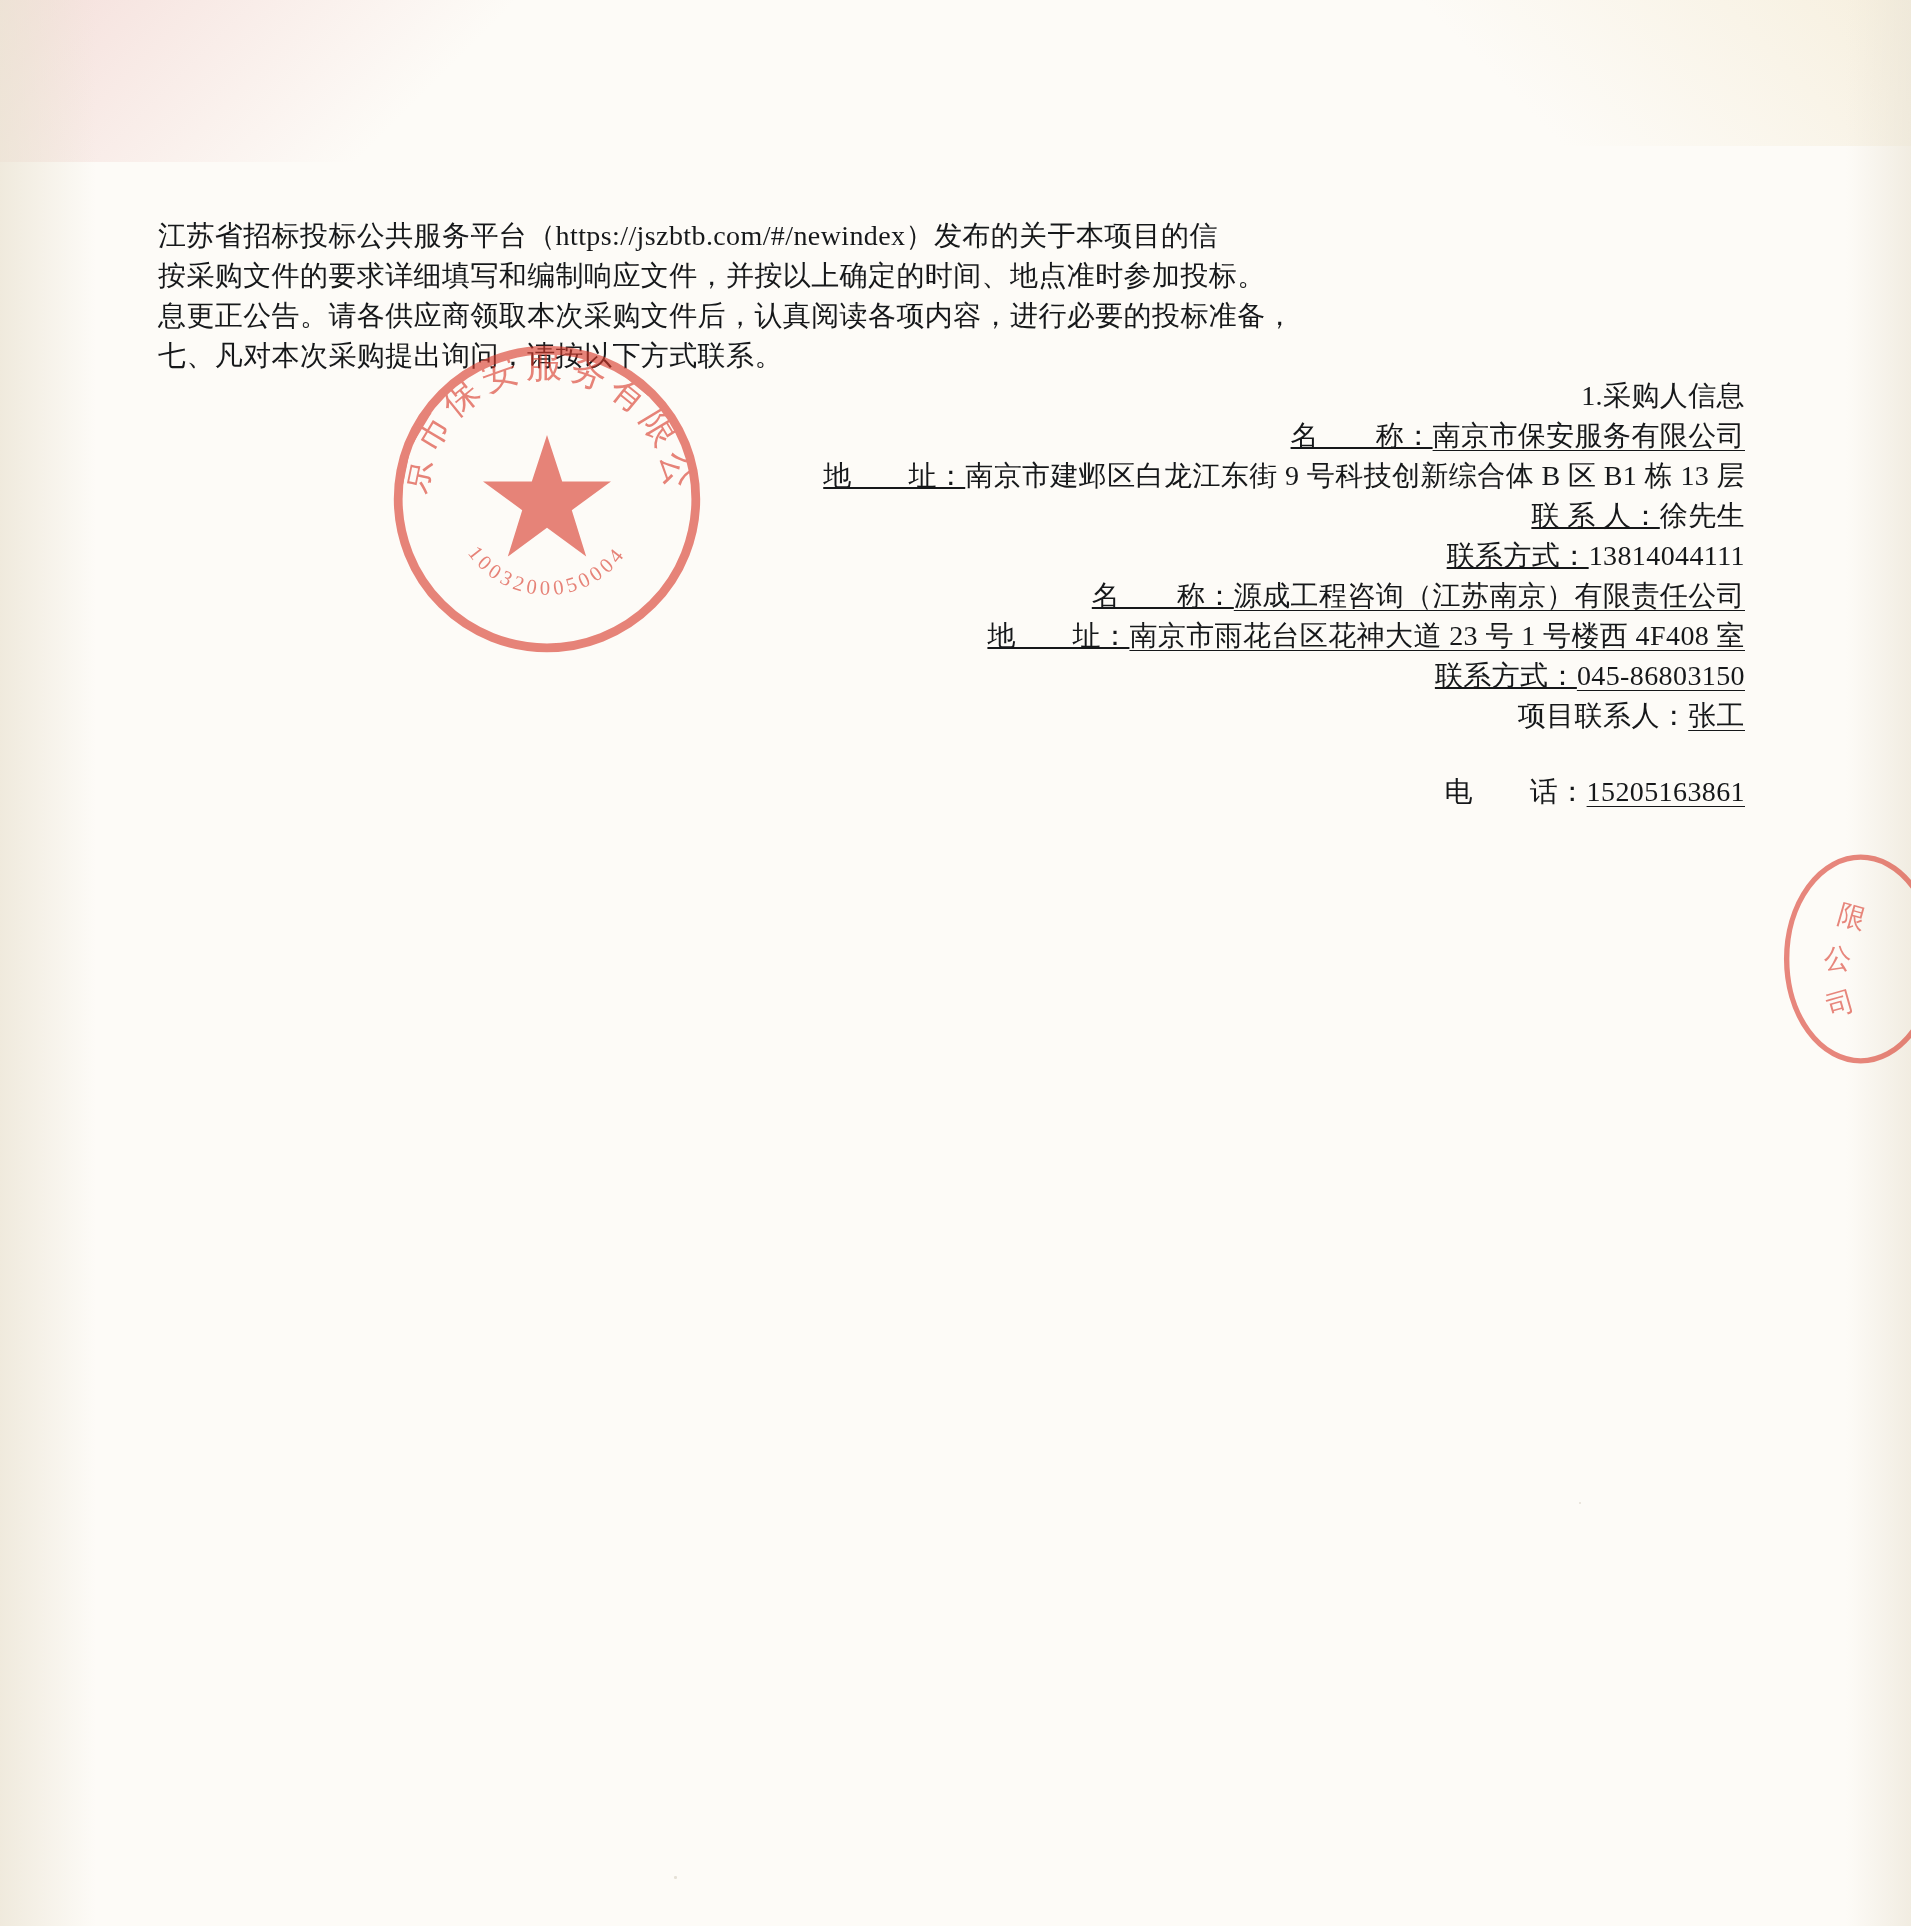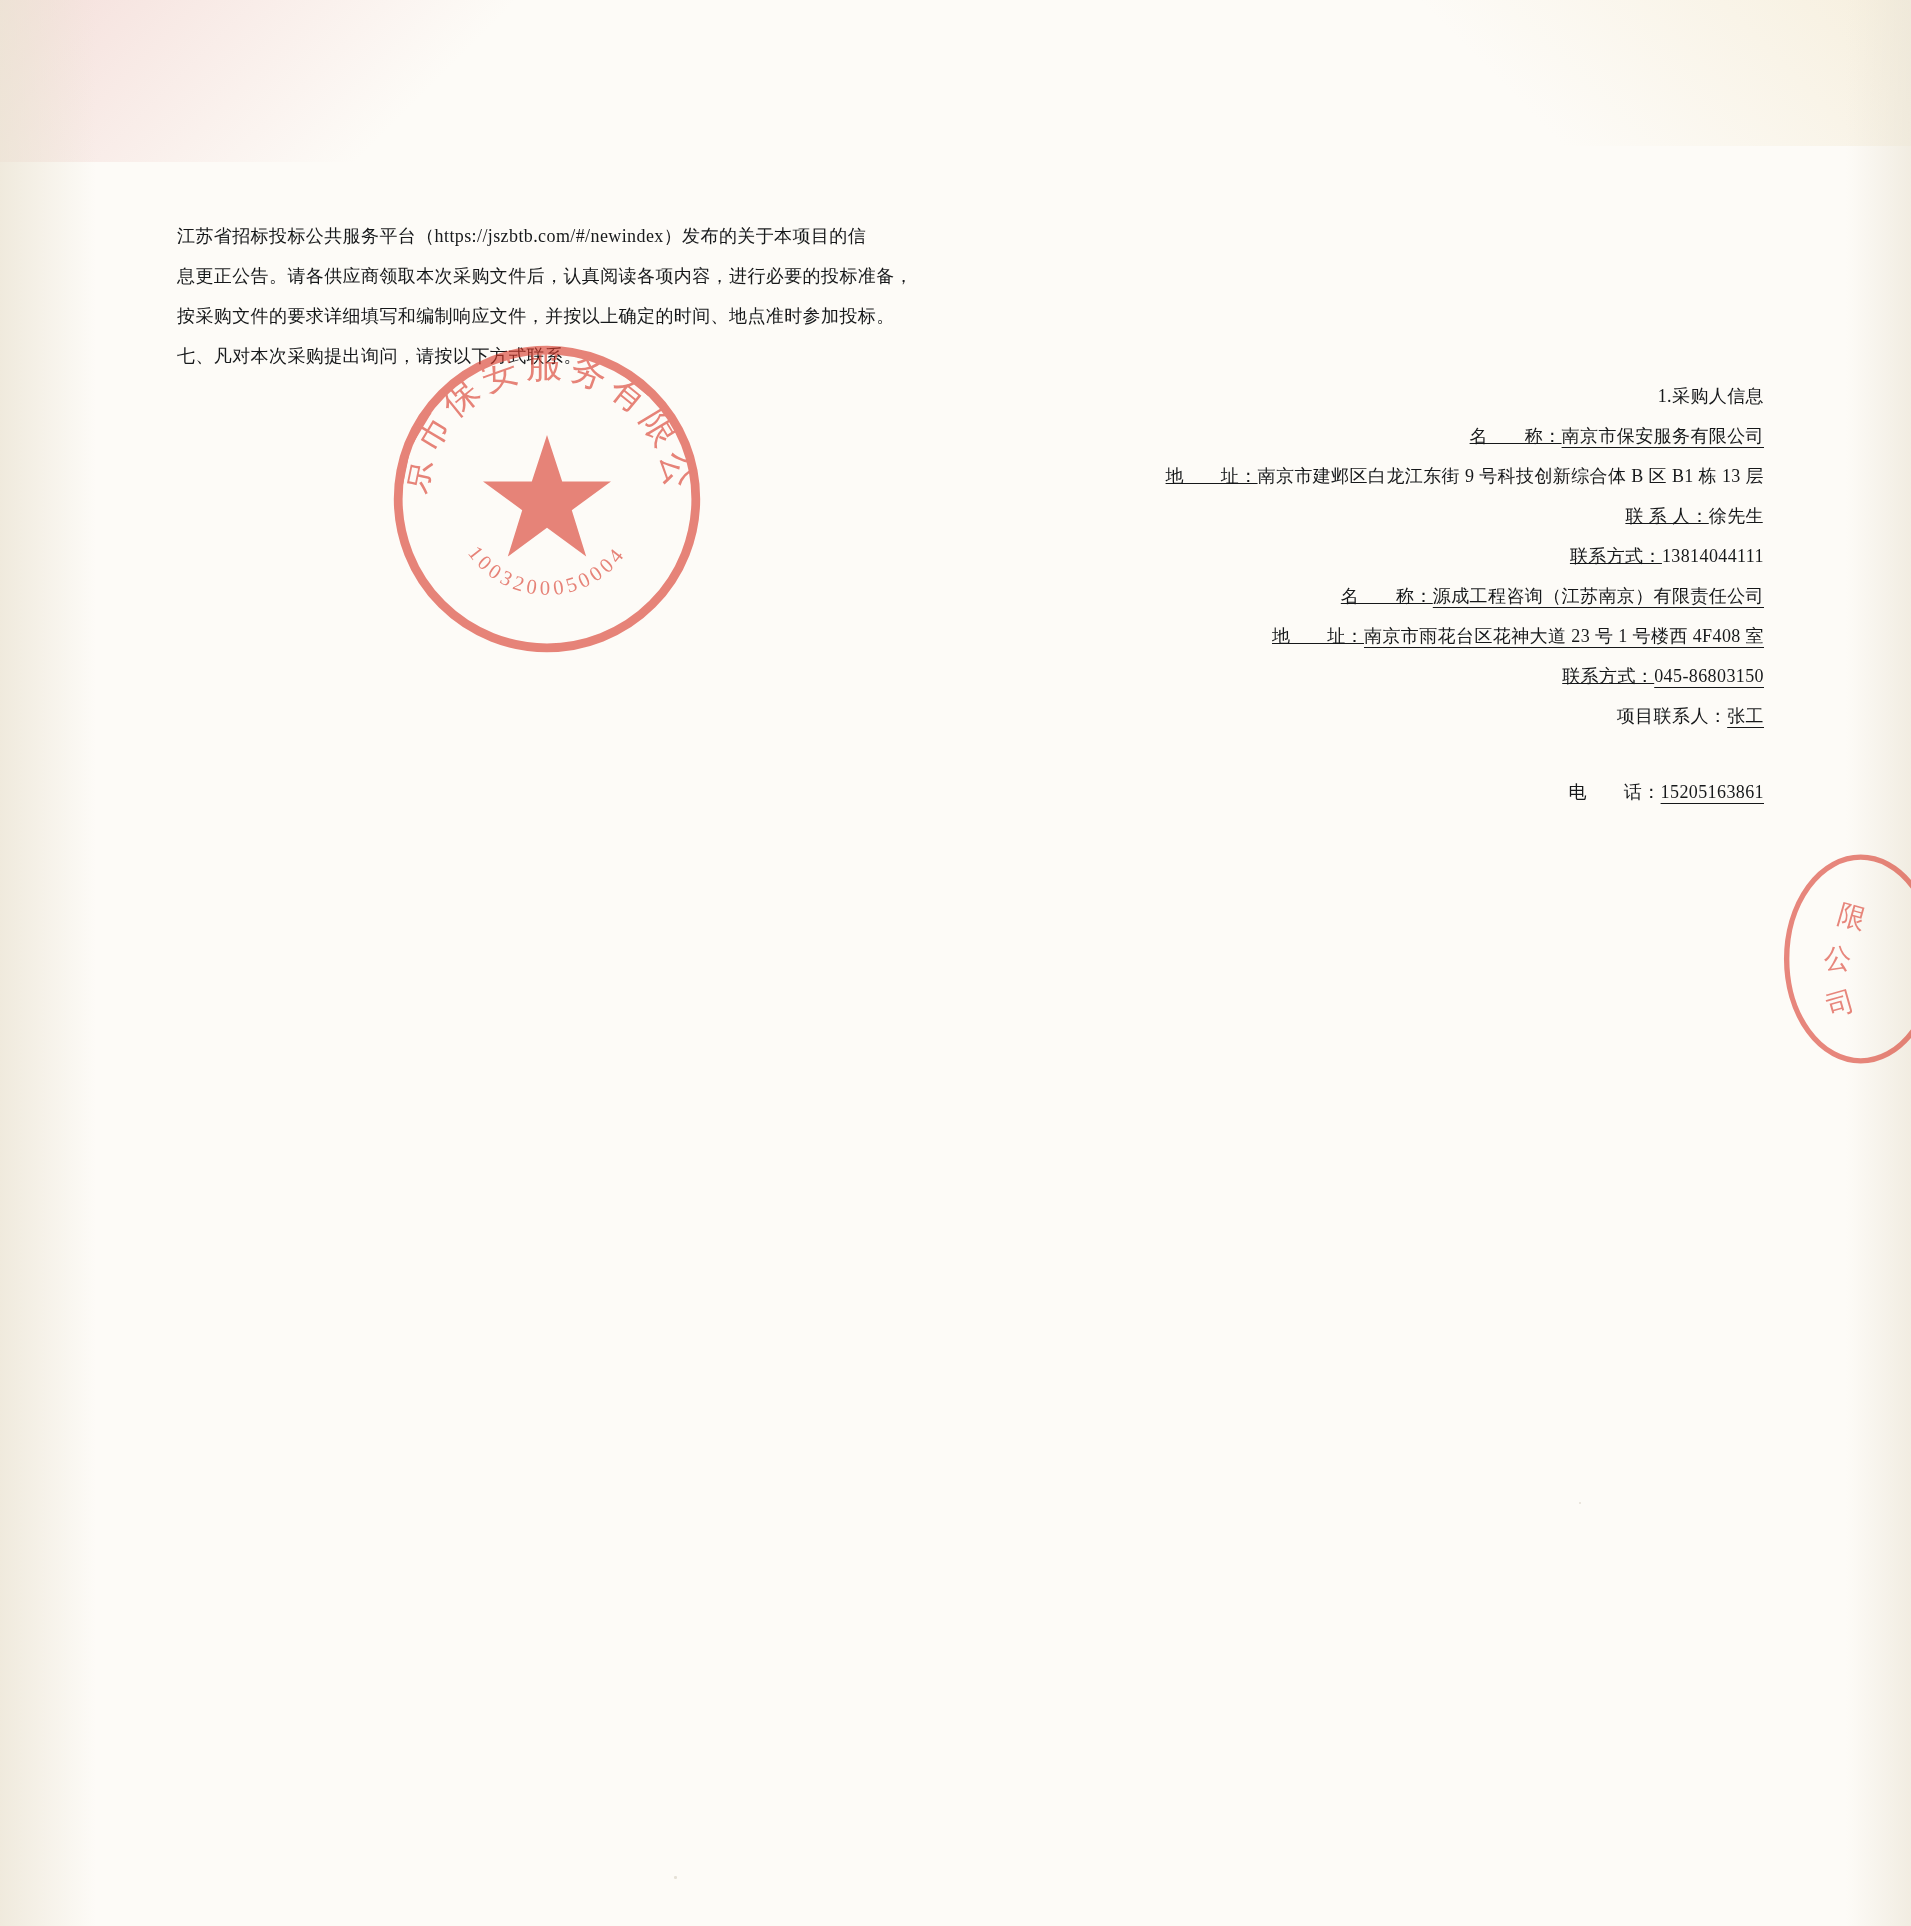--- a/index.html
+++ b/index.html
@@ -39,25 +39,25 @@
   .paper-edge-right {
     position: absolute;
     right: 0; top: 0; bottom: 0; width: 65px;
     background: linear-gradient(270deg, rgba(236,230,216,0.7), rgba(253,251,247,0) 100%);
     pointer-events: none;
   }
 
   
   .body-text {
     position: absolute;
-    left: 177px;
+    left: 158px;
     top: 216px;
     width: 1587px;
     color: #16181a;
-    font-size: 18px;
+    font-size: 28px;
     line-height: 40px;
     letter-spacing: 0.4px;
   }
   .para {
     margin: 0 0 0 0;
     text-indent: 0;
   }
   .line {
     white-space: pre;
   }
@@ -117,22 +117,22 @@
   <div class="paper-tint-top-left"></div>
   <div class="paper-tint-top-right"></div>
 
   <div class="paper-edge-left"></div>
   <div class="paper-edge-right"></div>
 
   <div class="body-text">
 
     <div class="para">
       <div class="line">江苏省招标投标公共服务平台（https://jszbtb.com/#/newindex）发布的关于本项目的信</div>
+      <div class="line">按采购文件的要求详细填写和编制响应文件，并按以上确定的时间、地点准时参加投标。</div>
       <div class="line">息更正公告。请各供应商领取本次采购文件后，认真阅读各项内容，进行必要的投标准备，</div>
-      <div class="line">按采购文件的要求详细填写和编制响应文件，并按以上确定的时间、地点准时参加投标。</div>
     </div>
 
     <div class="line">七、凡对本次采购提出询问，请按以下方式联系。</div>
 
     <div class="line indent-1">1.采购人信息</div>
     <div class="line indent-1"><span class="label-sp">名　　称：</span><span class="underline">南京市保安服务有限公司</span></div>
     <div class="line indent-1"><span class="label-sp">地　　址：</span><span>南京市建邺区白龙江东街 9 号科技创新综合体 B 区 B1 栋 13 层</span></div>
     <div class="line indent-1"><span class="label-sp">联 系 人：</span><span>徐先生</span></div>
     <div class="line indent-1"><span class="label-sp">联系方式：</span><span>13814044111</span></div>
 

